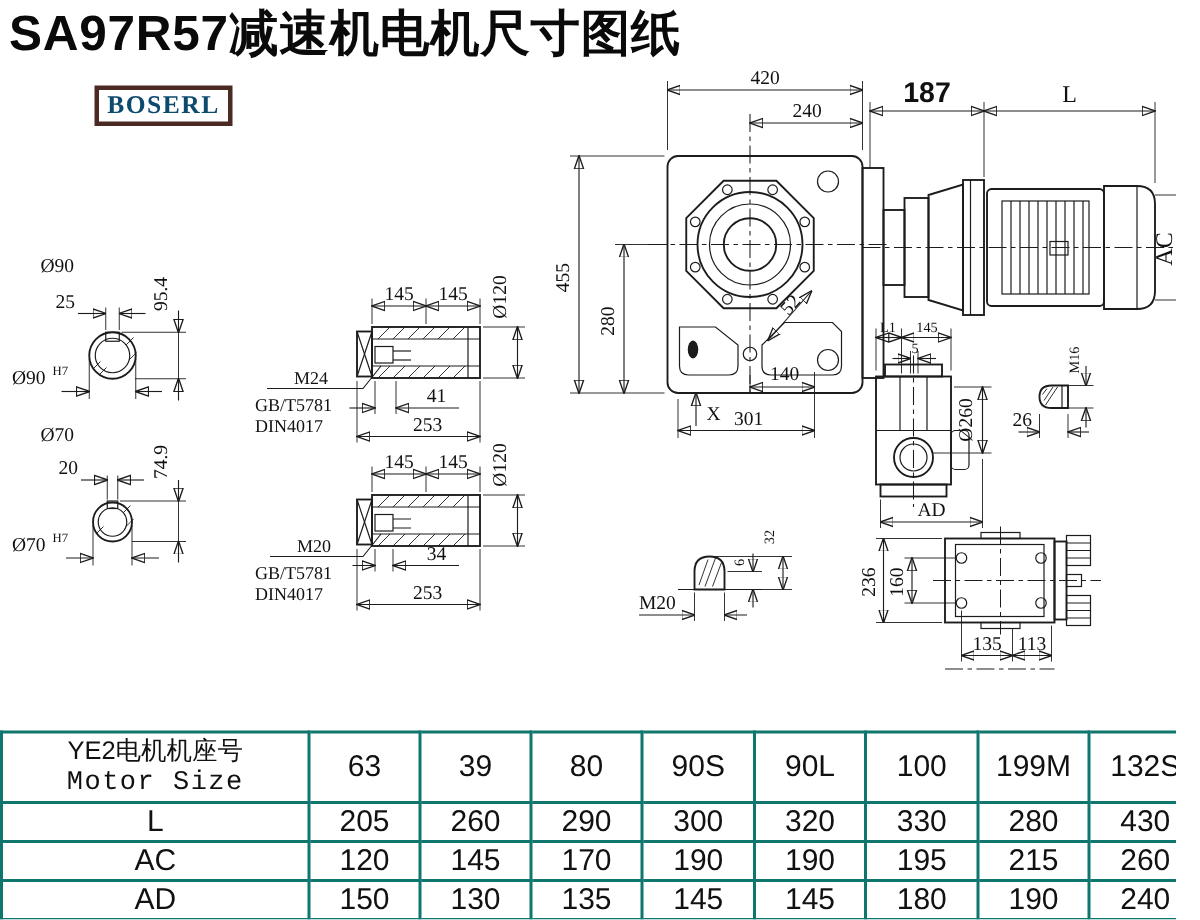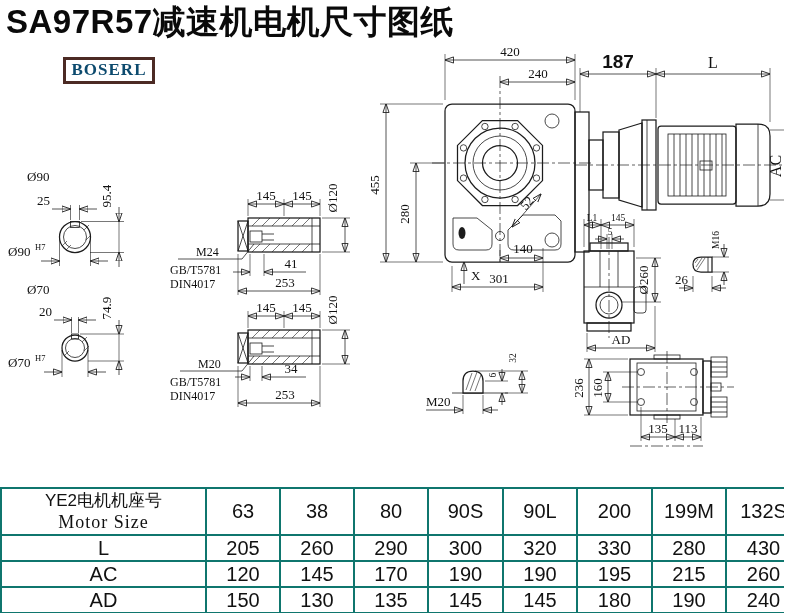--- a/index.html
+++ b/index.html
@@ -24,21 +24,21 @@
   .dts{font-size:9.5px;}
   .sup{font-size:8.5px;}
   .lbl{font-size:12px;}
   .big{font-family:"Liberation Sans",sans-serif;font-weight:bold;font-size:19px;}
   .llab{font-size:16px;}
   #mtable{position:absolute;left:0;top:487px;width:800px;height:126px;border-collapse:collapse;table-layout:fixed;}
   #mtable td,#mtable th{border:2px solid #0f766e;text-align:center;vertical-align:middle;
         padding:0;font-weight:normal;color:#111;}
   #mtable .num{font-size:20px;font-family:"Liberation Sans",sans-serif;text-align:center;}
   #mtable .hcn{font-size:17px;line-height:22px;}
-  #mtable .hmono{font-family:Liberation Serif, serif;font-size:18px;line-height:21px;letter-spacing:1px;}
+  #mtable .hmono{font-family:Liberation Mono, monospace;font-size:18px;line-height:21px;letter-spacing:1px;}
 </style>
 </head>
 <body>
 
 <div id="page">
   <h1 id="title">SA97R57减速机电机尺寸图纸</h1>
   <div id="logo">
     <span>BOSERL</span>
   </div>
 
@@ -406,25 +406,25 @@
         <col style="width:74px">
         <col style="width:75px">
     </colgroup>
     <tbody>
         <tr style="height:47px;">
       <th>
         <div class="hcn">YE2电机机座号</div>
         <div class="hmono">Motor Size</div>
       </th>
       <th class="num">63</th>
-      <th class="num">38</th>
+      <th class="num">39</th>
       <th class="num">80</th>
       <th class="num">90S</th>
       <th class="num">90L</th>
-      <th class="num">200</th>
+      <th class="num">100</th>
       <th class="num">199M</th>
       <th class="num">132S</th>
     </tr>
     <tr style="height:26px;">
       <td class="num">L</td>
       <td class="num">205</td>
       <td class="num">260</td>
       <td class="num">290</td>
       <td class="num">300</td>
       <td class="num">320</td>

